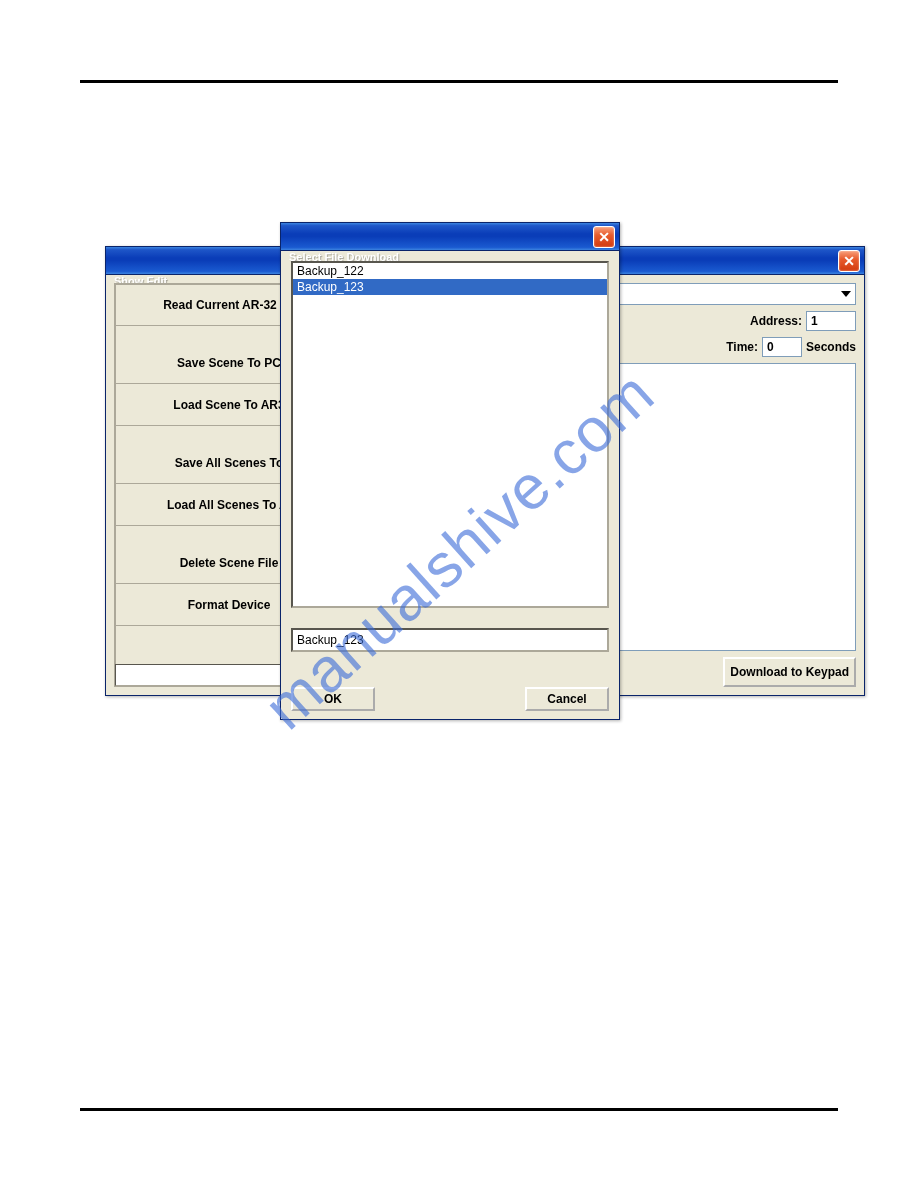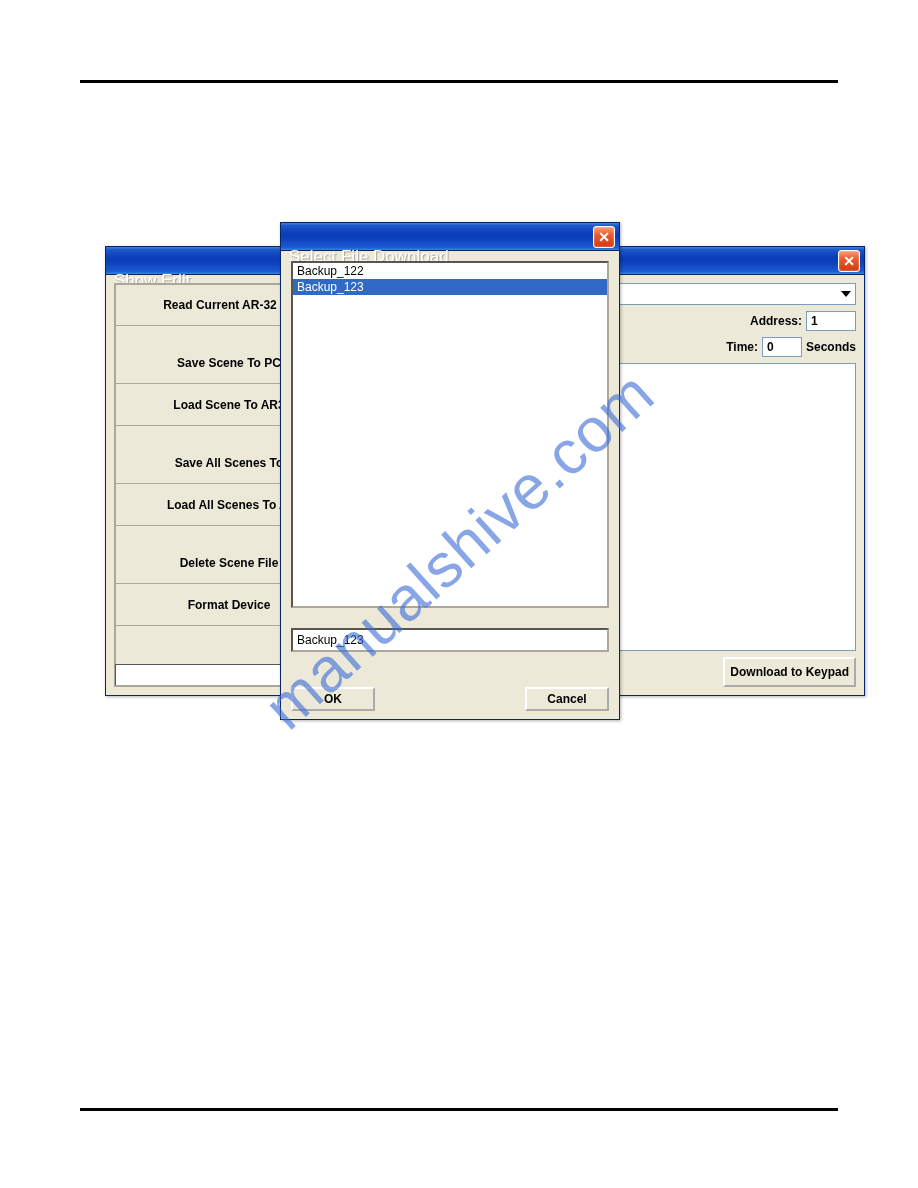--- a/index.html
+++ b/index.html
@@ -47,22 +47,22 @@
     background: linear-gradient(to bottom, #3b84e0 0%, #1e56c8 10%, #0a3db8 40%, #0a3db8 50%, #1a5ad0 90%, #3b84e0 100%);
     height: 28px;
     display: flex;
     align-items: center;
     justify-content: space-between;
     padding: 0 4px 0 8px;
     border-bottom: 1px solid #0a246a;
   }
   .titlebar .title {
     color: #fff;
-    font-weight: normal;
-    font-size: 17px;
+    font-weight: bold;
+    font-size: 11px;
     text-shadow: 1px 1px 1px rgba(0,0,0,0.3);
     margin-top: 40px;
   }
   .close-btn {
     width: 22px;
     height: 22px;
     background: linear-gradient(to bottom, #f89e7a 0%, #e85c2e 40%, #d23a0e 100%);
     border: 1px solid #fff;
     border-radius: 3px;
     color: #fff;

